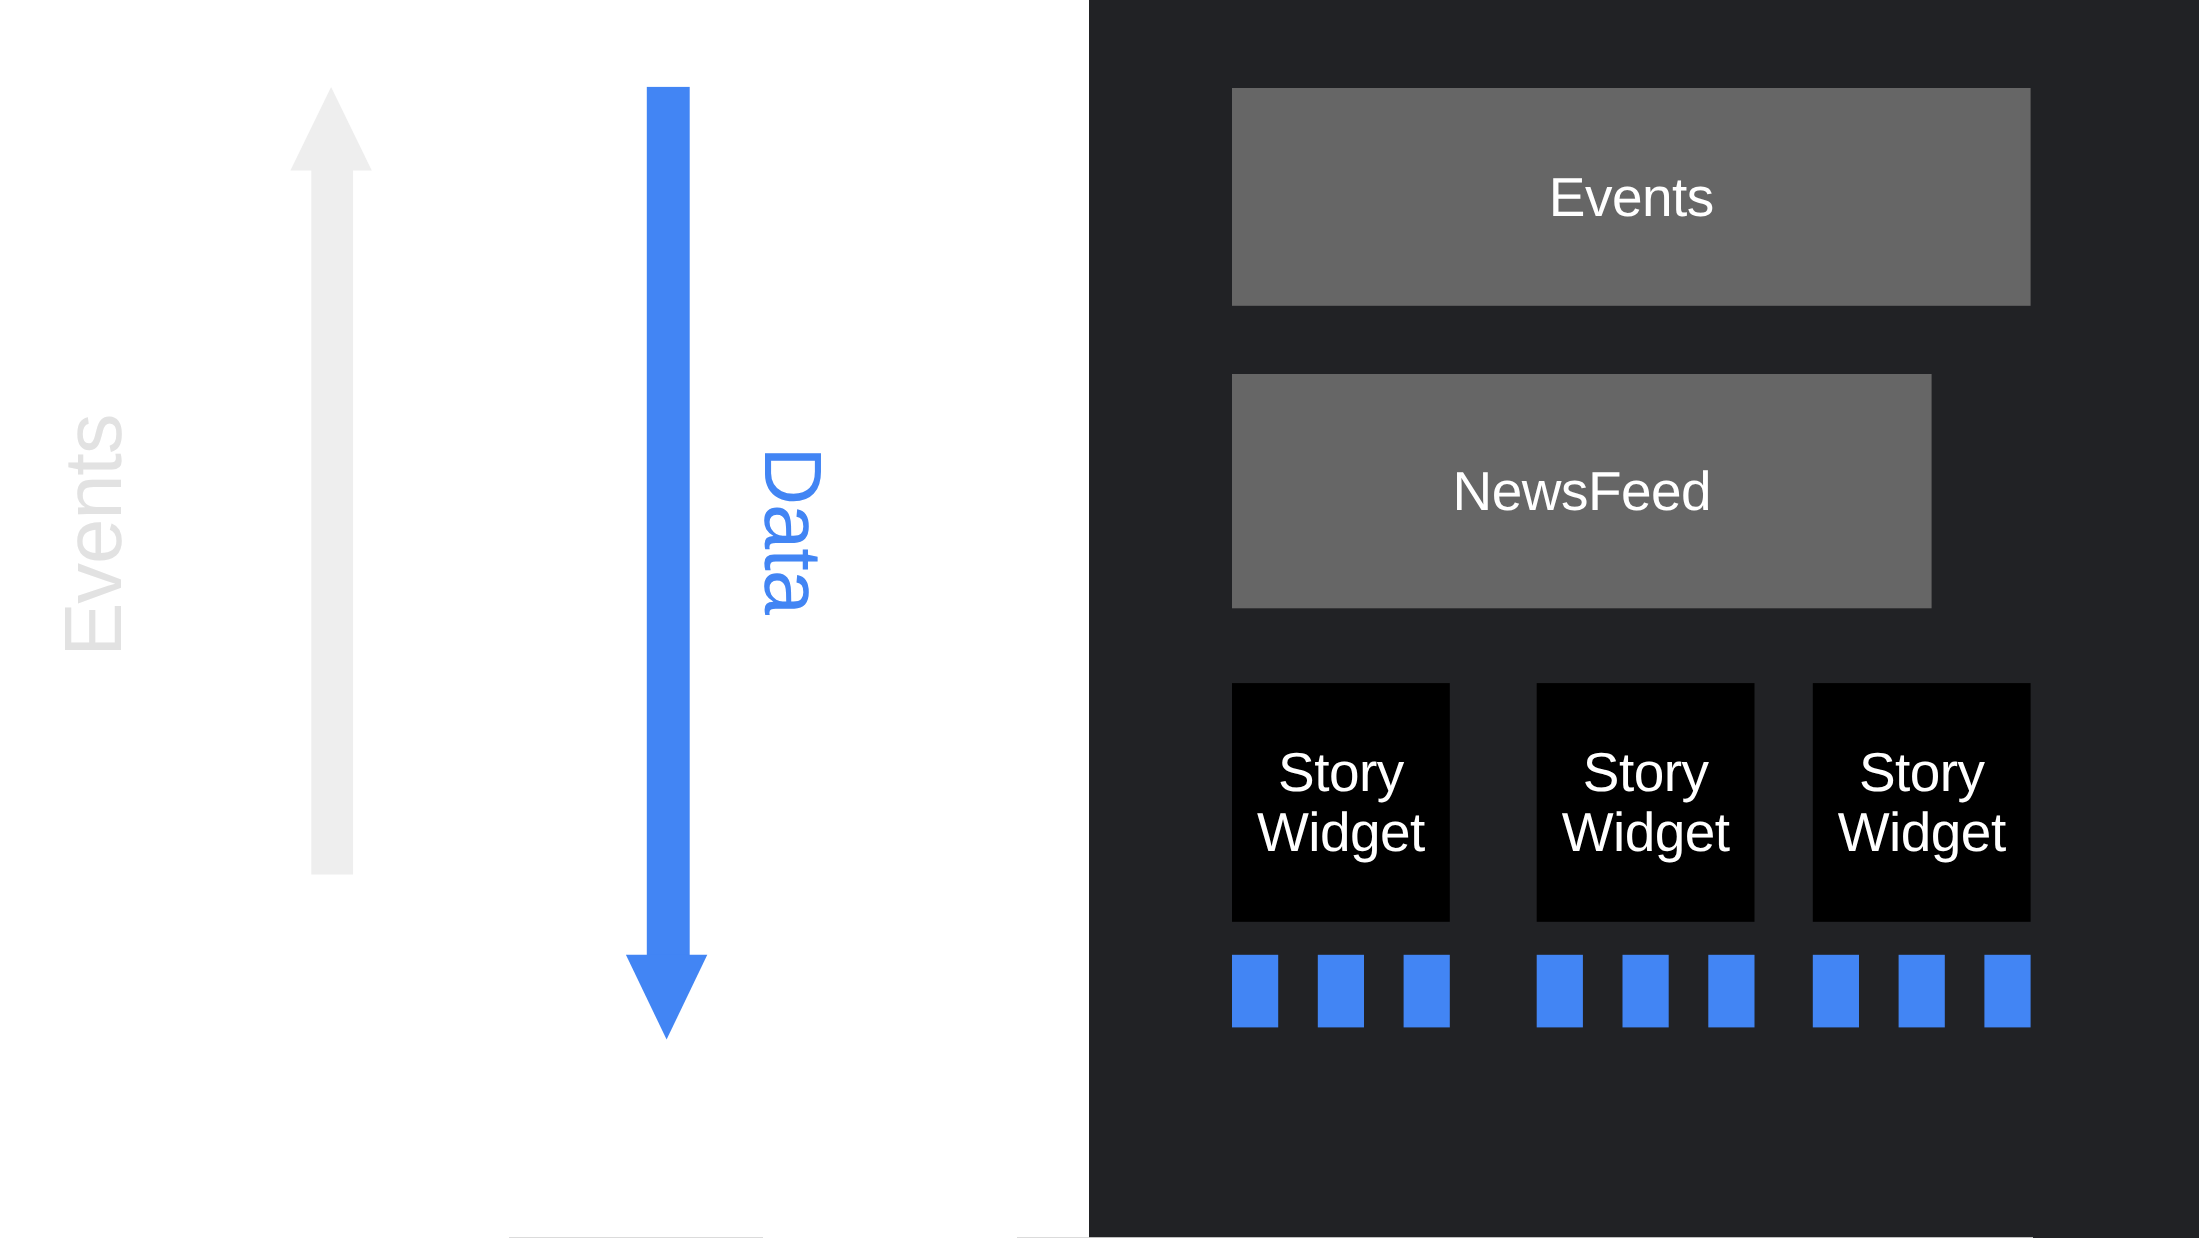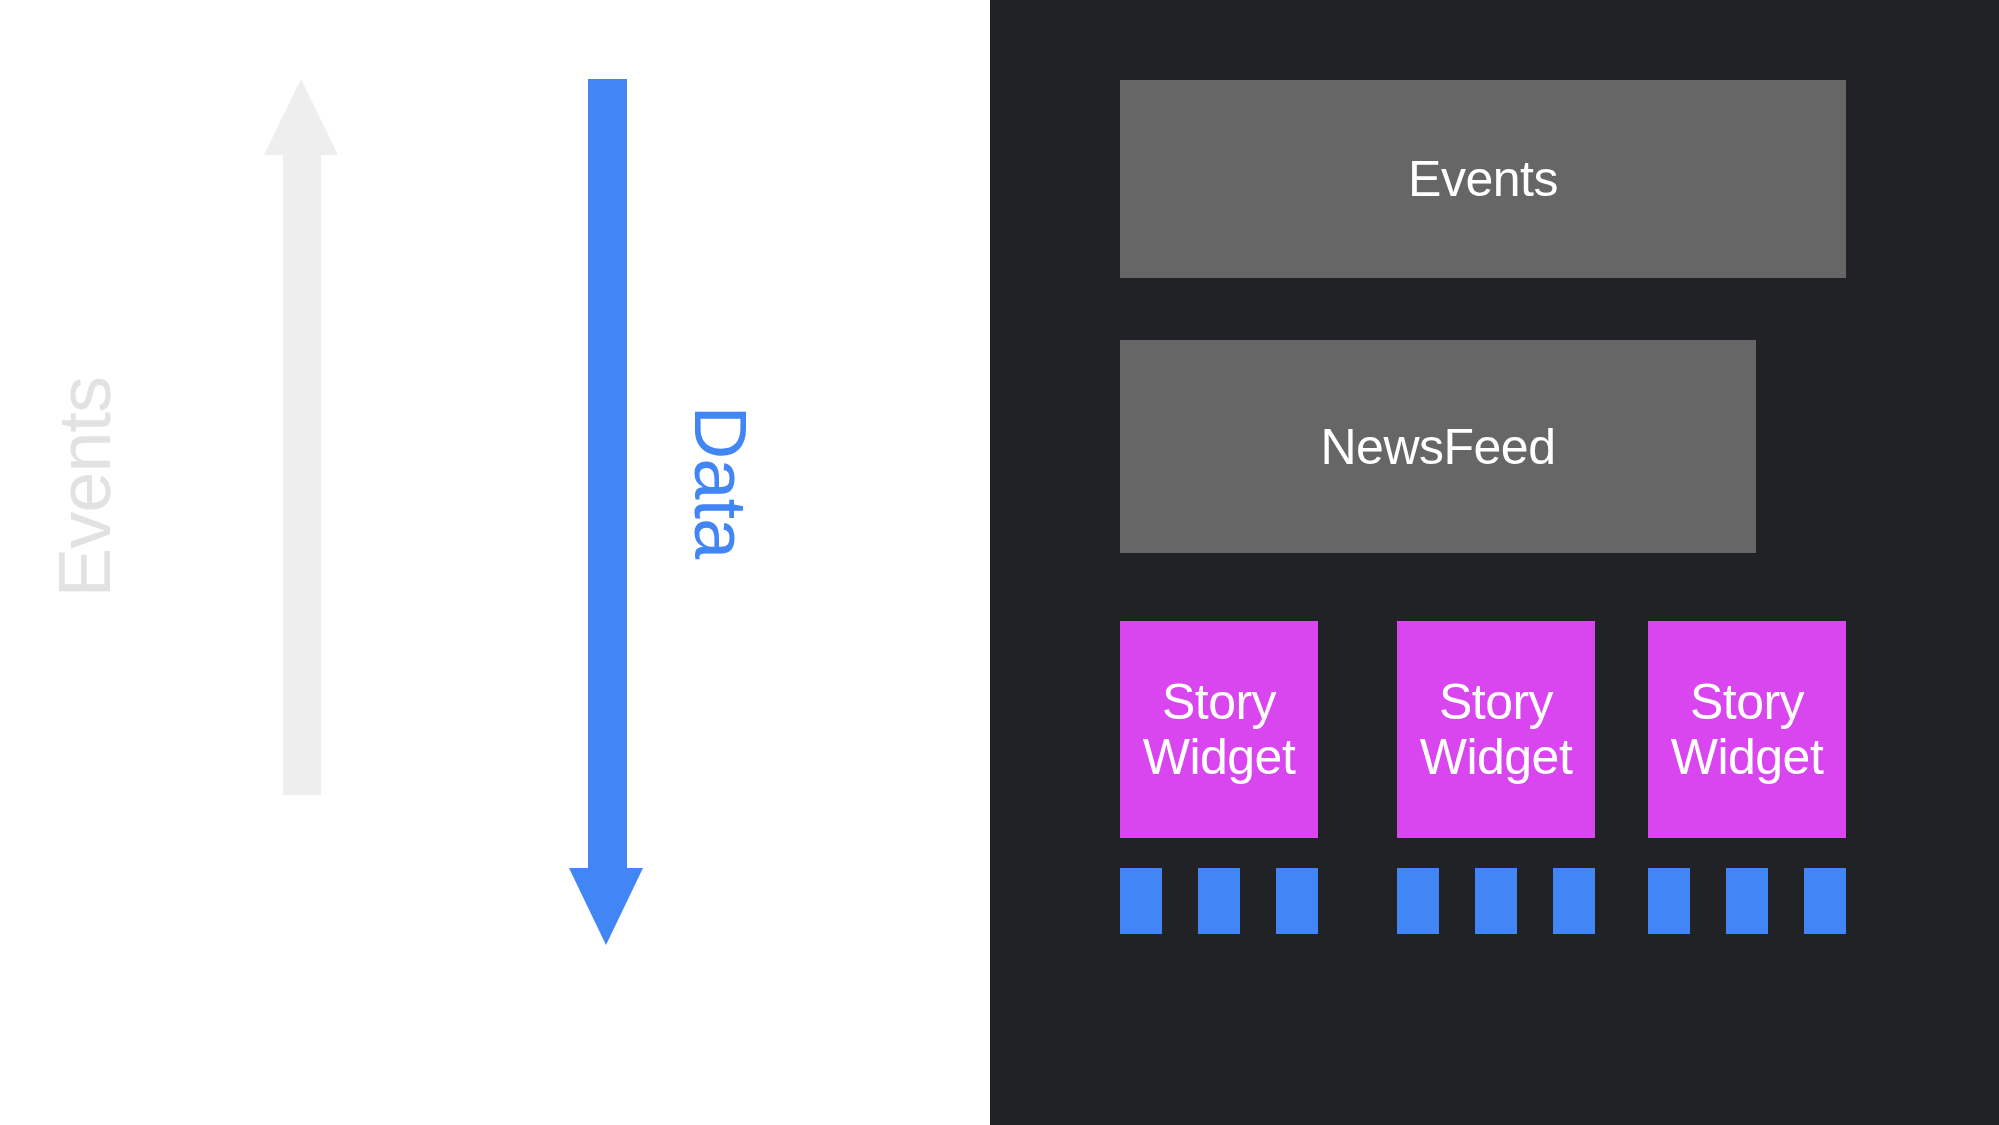--- a/index.html
+++ b/index.html
@@ -128,21 +128,21 @@
     top: 0;
     width: 198px;
   }
   .widget-col.c0 { left: 0px; }
   .widget-col.c1 { left: 277px; }
   .widget-col.c2 { left: 528px; }
 
   .story-box {
     position: relative;
     width: 198px; height: 217px;
-    background: #d946ef;
+    background: #000000;
     color: #ffffff;
     display: flex;
     align-items: center;
     justify-content: center;
     text-align: center;
     font-size: 50px;
     line-height: 1.1;
     letter-spacing: -0.5px;
   }
   .story-box span { display: block; }

